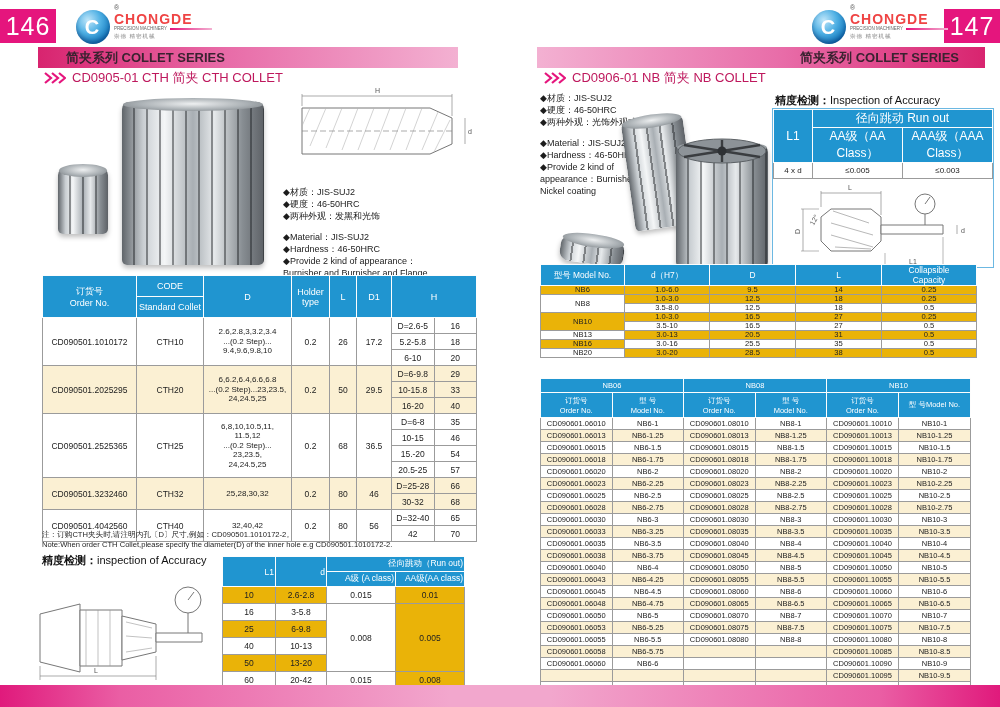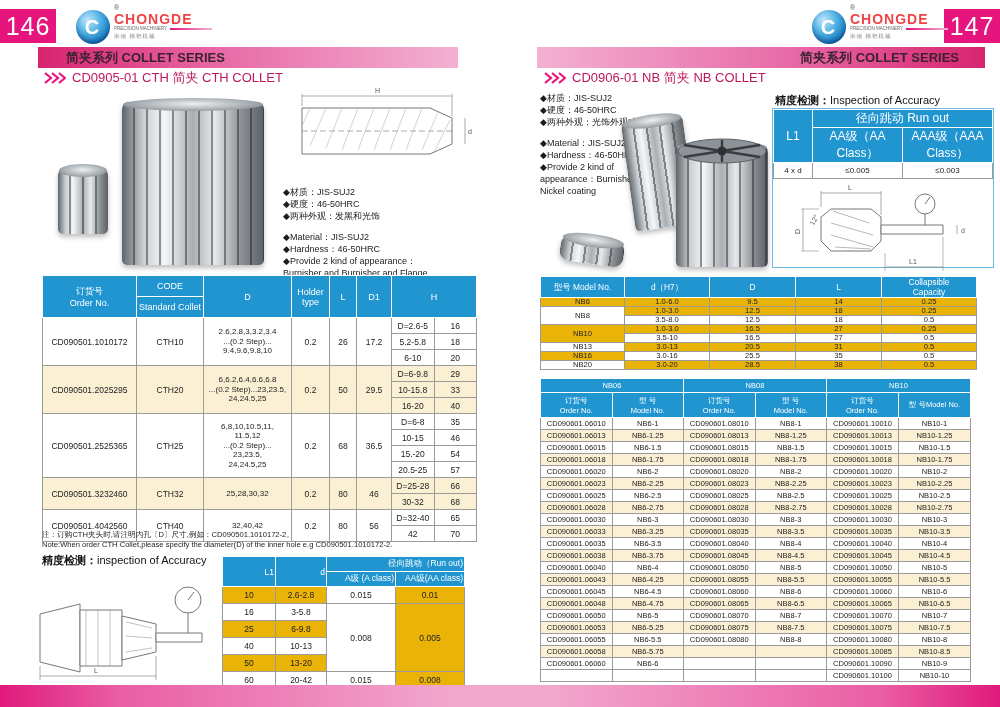--- a/index.html
+++ b/index.html
@@ -70,21 +70,21 @@
   #left-acc{position:absolute;left:222px;top:556px;width:243px;font-size:8.5px;}
   #left-acc th{font-size:8.5px;height:14px;text-align:right;}
   #left-acc td{height:16px;}
 
   #racc-box{position:absolute;left:772px;top:108px;width:222px;height:160px;
             border:1px solid #6cb8e2;background:#fff;box-sizing:border-box;}
   #right-acc{width:100%;font-size:8px;border:none;}
   #right-acc th{font-size:12px;height:16px;}
   #right-acc td{height:15px;}
 
-  #right-spec{position:absolute;left:540px;top:276px;width:421px;font-size:7.6px;}
+  #right-spec{position:absolute;left:540px;top:264px;width:421px;font-size:7.6px;}
   #right-spec th{font-size:8.4px;height:15px;}
   #right-spec td{height:8px;line-height:8px;}
 
   #right-order{position:absolute;left:540px;top:378px;width:421px;font-size:7.5px;}
   #right-order th{font-size:7.5px;}
   #right-order thead tr:first-child th{height:13px;}
   #right-order thead tr:last-child th{height:24px;}
   #right-order td{height:11px;line-height:11px;}
 
   
@@ -714,20 +714,28 @@
         <td>NB10-8.5</td>
       </tr>
       <tr>
         <td>CD090601.06060</td>
         <td>NB6-6</td>
         <td></td>
         <td></td>
         <td>CD090601.10090</td>
         <td>NB10-9</td>
       </tr>
+      <tr class="hl">
+        <td></td>
+        <td></td>
+        <td></td>
+        <td></td>
+        <td>CD090601.10095</td>
+        <td>NB10-9.5</td>
+      </tr>
       <tr>
         <td></td>
         <td></td>
         <td></td>
         <td></td>
         <td>CD090601.10100</td>
         <td>NB10-10</td>
       </tr>
     </tbody>
 </table>

